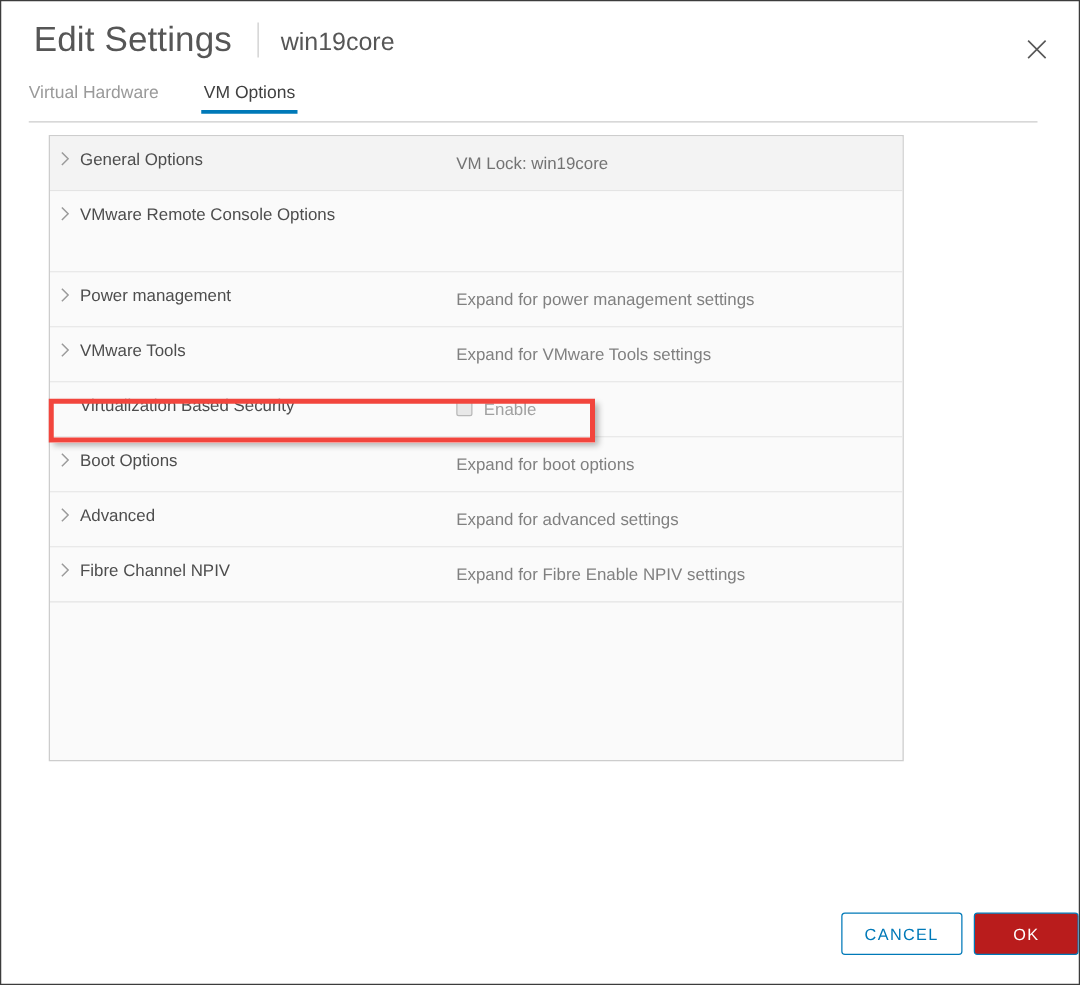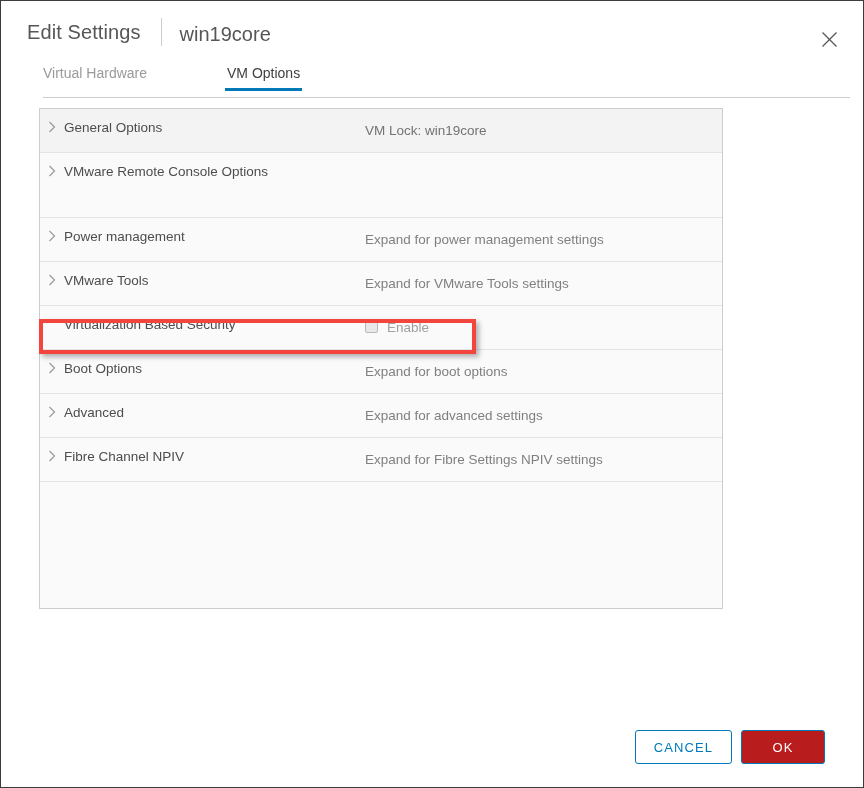--- a/index.html
+++ b/index.html
@@ -29,21 +29,21 @@
   .dlg-header {
     position: absolute;
     left: 0; top: 0;
     width: 862px;
     height: 62px;
     display: flex;
     align-items: center;
   }
   .dlg-title {
     margin-left: 26px;
-    font-size: 20px;
+    font-size: 28px;
     font-weight: 300;
     color: #565656;
     letter-spacing: 0.1px;
     white-space: nowrap;
   }
   .title-divider {
     width: 1px;
     height: 28px;
     background: #cccccc;
     margin: 0 18px 0 20px;
@@ -64,28 +64,27 @@
     display: flex;
     align-items: center;
     justify-content: center;
     cursor: pointer;
   }
   .close-btn svg { display: block; }
 
   
   .tab-bar {
     position: absolute;
-    left: 42px;
+    left: 22px;
     top: 64px;
     width: 807px;
     height: 32px;
     border-bottom: 1px solid #cccccc;
     display: flex;
     align-items: flex-start;
-    gap: 44px;
   }
   .tab {
     position: relative;
     font-size: 14px;
     color: #9a9a9a;
     padding: 0 0 9px 0;
     margin-right: 36px;
     cursor: pointer;
     white-space: nowrap;
   }
@@ -203,21 +202,20 @@
   
   .footer {
     position: absolute;
     left: 0;
     bottom: 22px;
     width: 862px;
     height: 36px;
     display: flex;
     justify-content: flex-end;
     align-items: center;
-    padding-right: 38px;
     box-sizing: border-box;
     gap: 9px;
   }
   .btn {
     box-sizing: border-box;
     height: 34px;
     min-width: 84px;
     padding: 0 18px;
     border-radius: 3px;
     font-size: 13px;
@@ -350,21 +348,21 @@
 
     <div class="row">
       <div class="row-left">
         <div class="chev">
           <svg width="8" height="12" viewBox="0 0 8 12" aria-hidden="true">
             <polyline points="1.5,1 6.5,6 1.5,11" fill="none" stroke="#9a9a9a" stroke-width="1.2"></polyline>
           </svg>
         </div>
         <div class="row-label">Fibre Channel NPIV</div>
       </div>
-      <div class="row-right">Expand for Fibre Settings NPIV settings</div>
+      <div class="row-right">Expand for Fibre Enable NPIV settings</div>
     </div>
 
   </div>
 
   <div class="annot"></div>
 
   <div class="footer">
     <div class="btn btn-outline">CANCEL</div>
     <div class="btn btn-solid">OK</div>
   </div>

